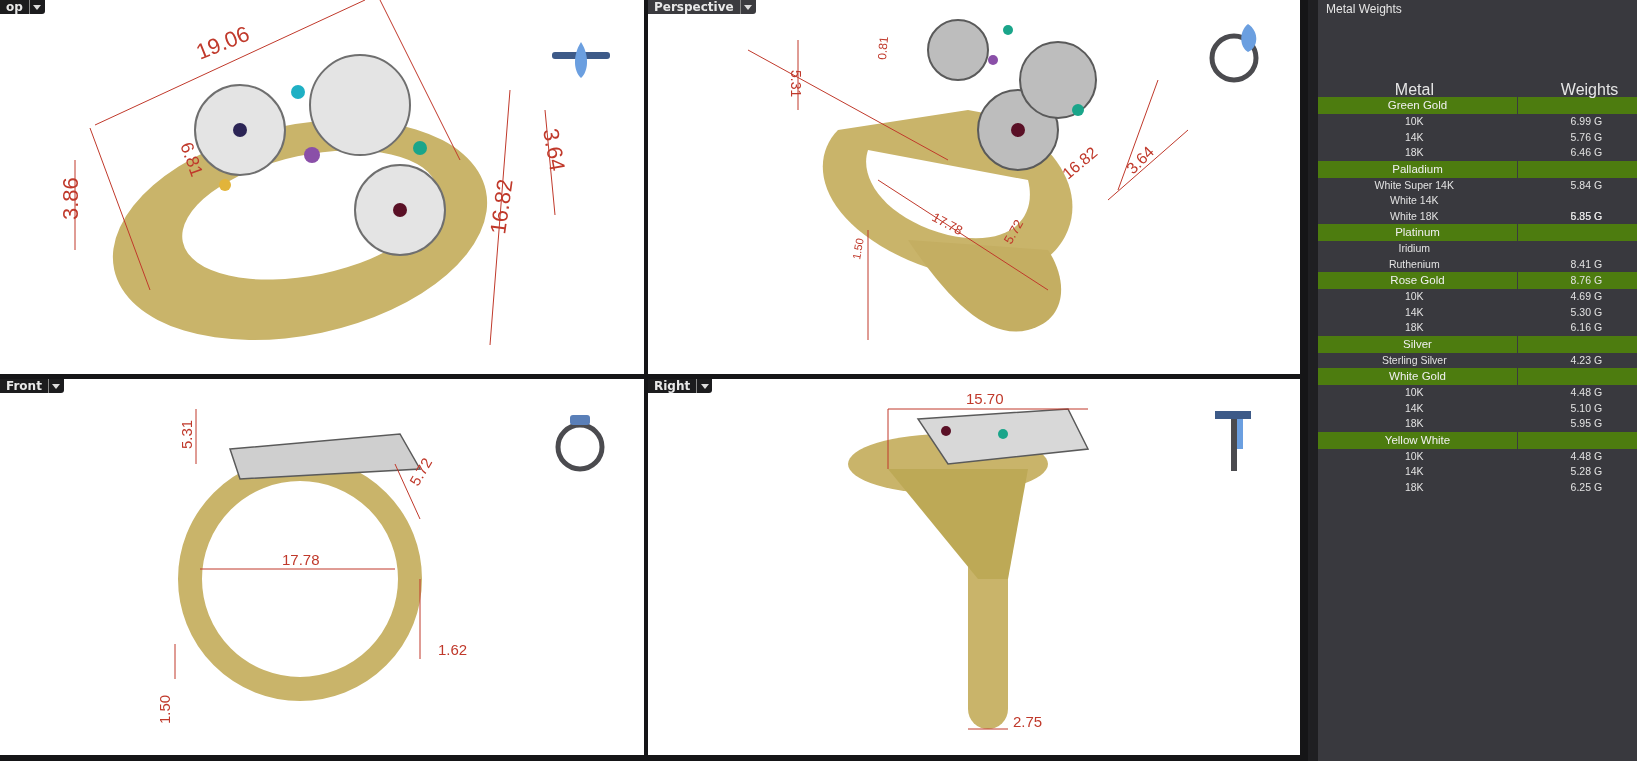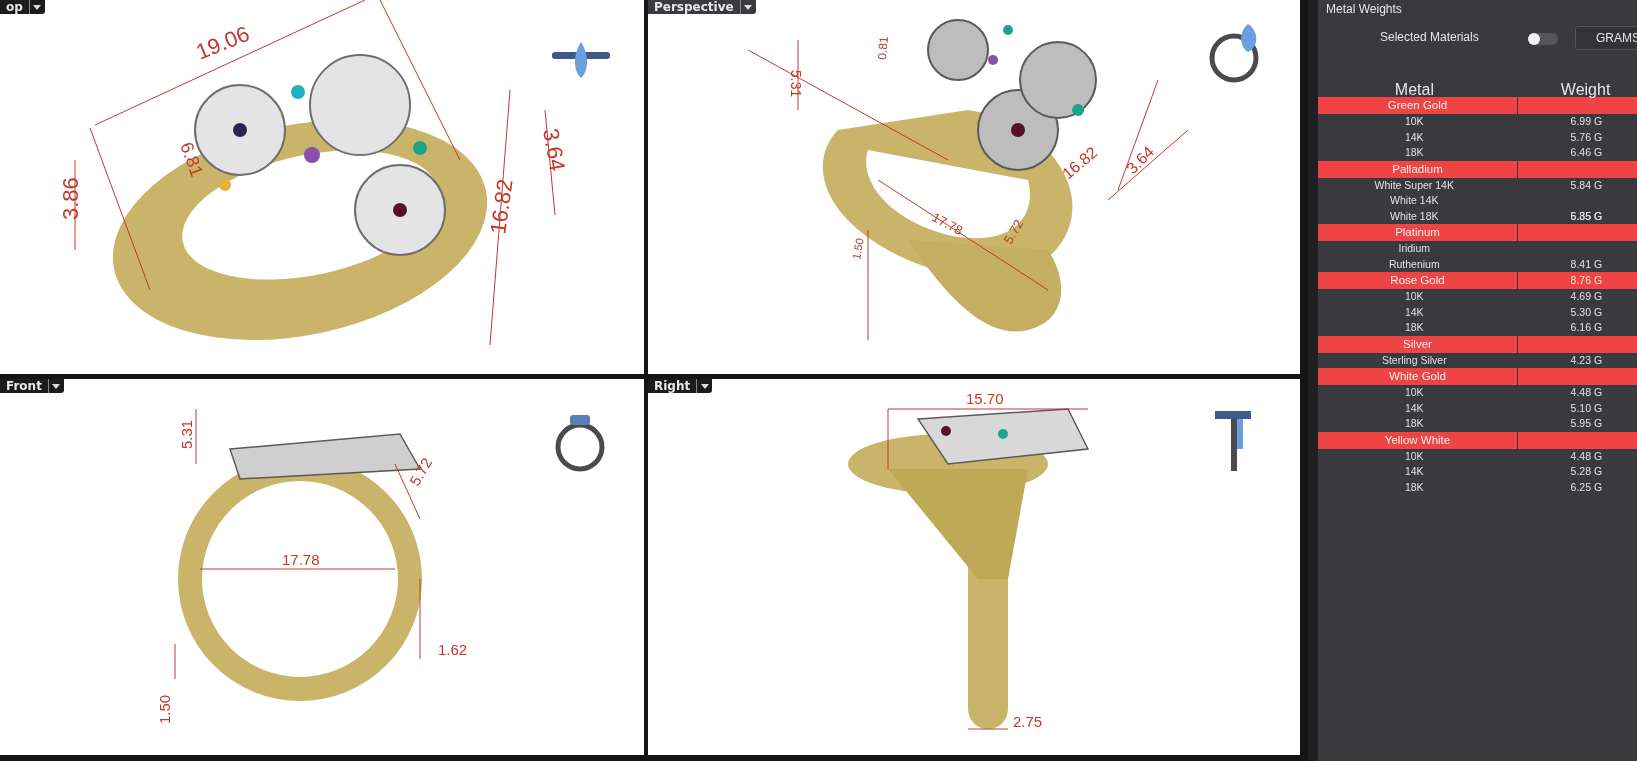--- a/index.html
+++ b/index.html
@@ -27,21 +27,21 @@
   .panel-title { position: absolute; left: 8px; top: 2px; color: #e6e6e6; font-size: 12px; }
   .sel-row { position: absolute; left: 0; top: 28px; width: 100%; height: 20px; }
   .sel-label { position: absolute; left: 62px; top: 2px; color: #e6e6e6; font-size: 12px; }
   .toggle { position: absolute; left: 210px; top: 5px; width: 30px; height: 12px; border-radius: 6px; background: #55555b; }
   .toggle::before { content: ""; position: absolute; left: 0; top: 0; width: 12px; height: 12px; border-radius: 50%; background: #f2f2f2; }
   .unit-btn { position: absolute; left: 257px; top: -2px; width: 80px; height: 24px; border: 1px solid #55555a; border-radius: 3px; background: #333337; color: #e6e6e6; font-size: 12px; line-height: 22px; padding-left: 20px; }
   .tbl { position: absolute; left: 0; top: 52px; width: 100%; }
   .tbl-head { display: flex; height: 16px; color: #e6e6e6; font-size: 16px; margin-top: 29px; }
   .tbl-head .c1 { width: 200px; text-align: center; }
   .tbl-head .c2 { width: 129px; text-align: left; padding-left: 200px; }
-  .group { display: flex; height: 17px; background: #ef4444; color: #f0f0f0; font-size: 11.5px; line-height: 17px; margin-left: 0; }
+  .group { display: flex; height: 17px; background: #4d7c0f; color: #f0f0f0; font-size: 11.5px; line-height: 17px; margin-left: 0; }
   .group .c1 { width: 200px; text-align: center; border-right: 1px solid #3a3a3e; }
   .row { display: flex; height: 15.5px; color: #e2e2e2; font-size: 10.5px; line-height: 15.5px; }
   .row .c1 { width: 200px; text-align: center; }
   .row .c2 { width: 129px; padding-left: 218px; white-space: nowrap; }
   .dim-text { font-family: "Liberation Sans", sans-serif; fill: #c0392b; }
 </style>
 </head>
 <body>
 
 <div class="viewports">
@@ -167,29 +167,24 @@
       <rect x="2" y="4" width="36" height="8" fill="#3d5a88"></rect>
         <rect x="18" y="12" width="6" height="52" fill="#4b4b4f"></rect>
         <rect x="24" y="12" width="6" height="30" fill="#6b9fe0"></rect>
     </svg>
     <div class="vp-label"><span>Right</span><span class="caret"></span></div>
   </div>
 </div>
 
 <div class="panel">
   <div class="panel-title">Metal Weights</div>
-  <div class="sel-row">
-    <span class="sel-label">Selected Materials</span>
-    <span class="toggle"></span>
-    <span class="unit-btn">GRAMS</span>
-  </div>
   <div class="tbl">
     <div class="tbl-head">
       <span class="c1">Metal</span>
-      <span class="c2" style="padding-left:50px;width:129px;">Weight</span>
+      <span class="c2" style="padding-left:50px;width:129px;">Weights</span>
     </div>
     <div id="groups">
         <div class="group">
           <span class="c1">Green Gold</span>
         </div>
         <div class="row">
           <span class="c1">10K</span>
           <span class="c2" style="padding-left: 60px;">6.99 G</span>
         </div>
         <div class="row">

